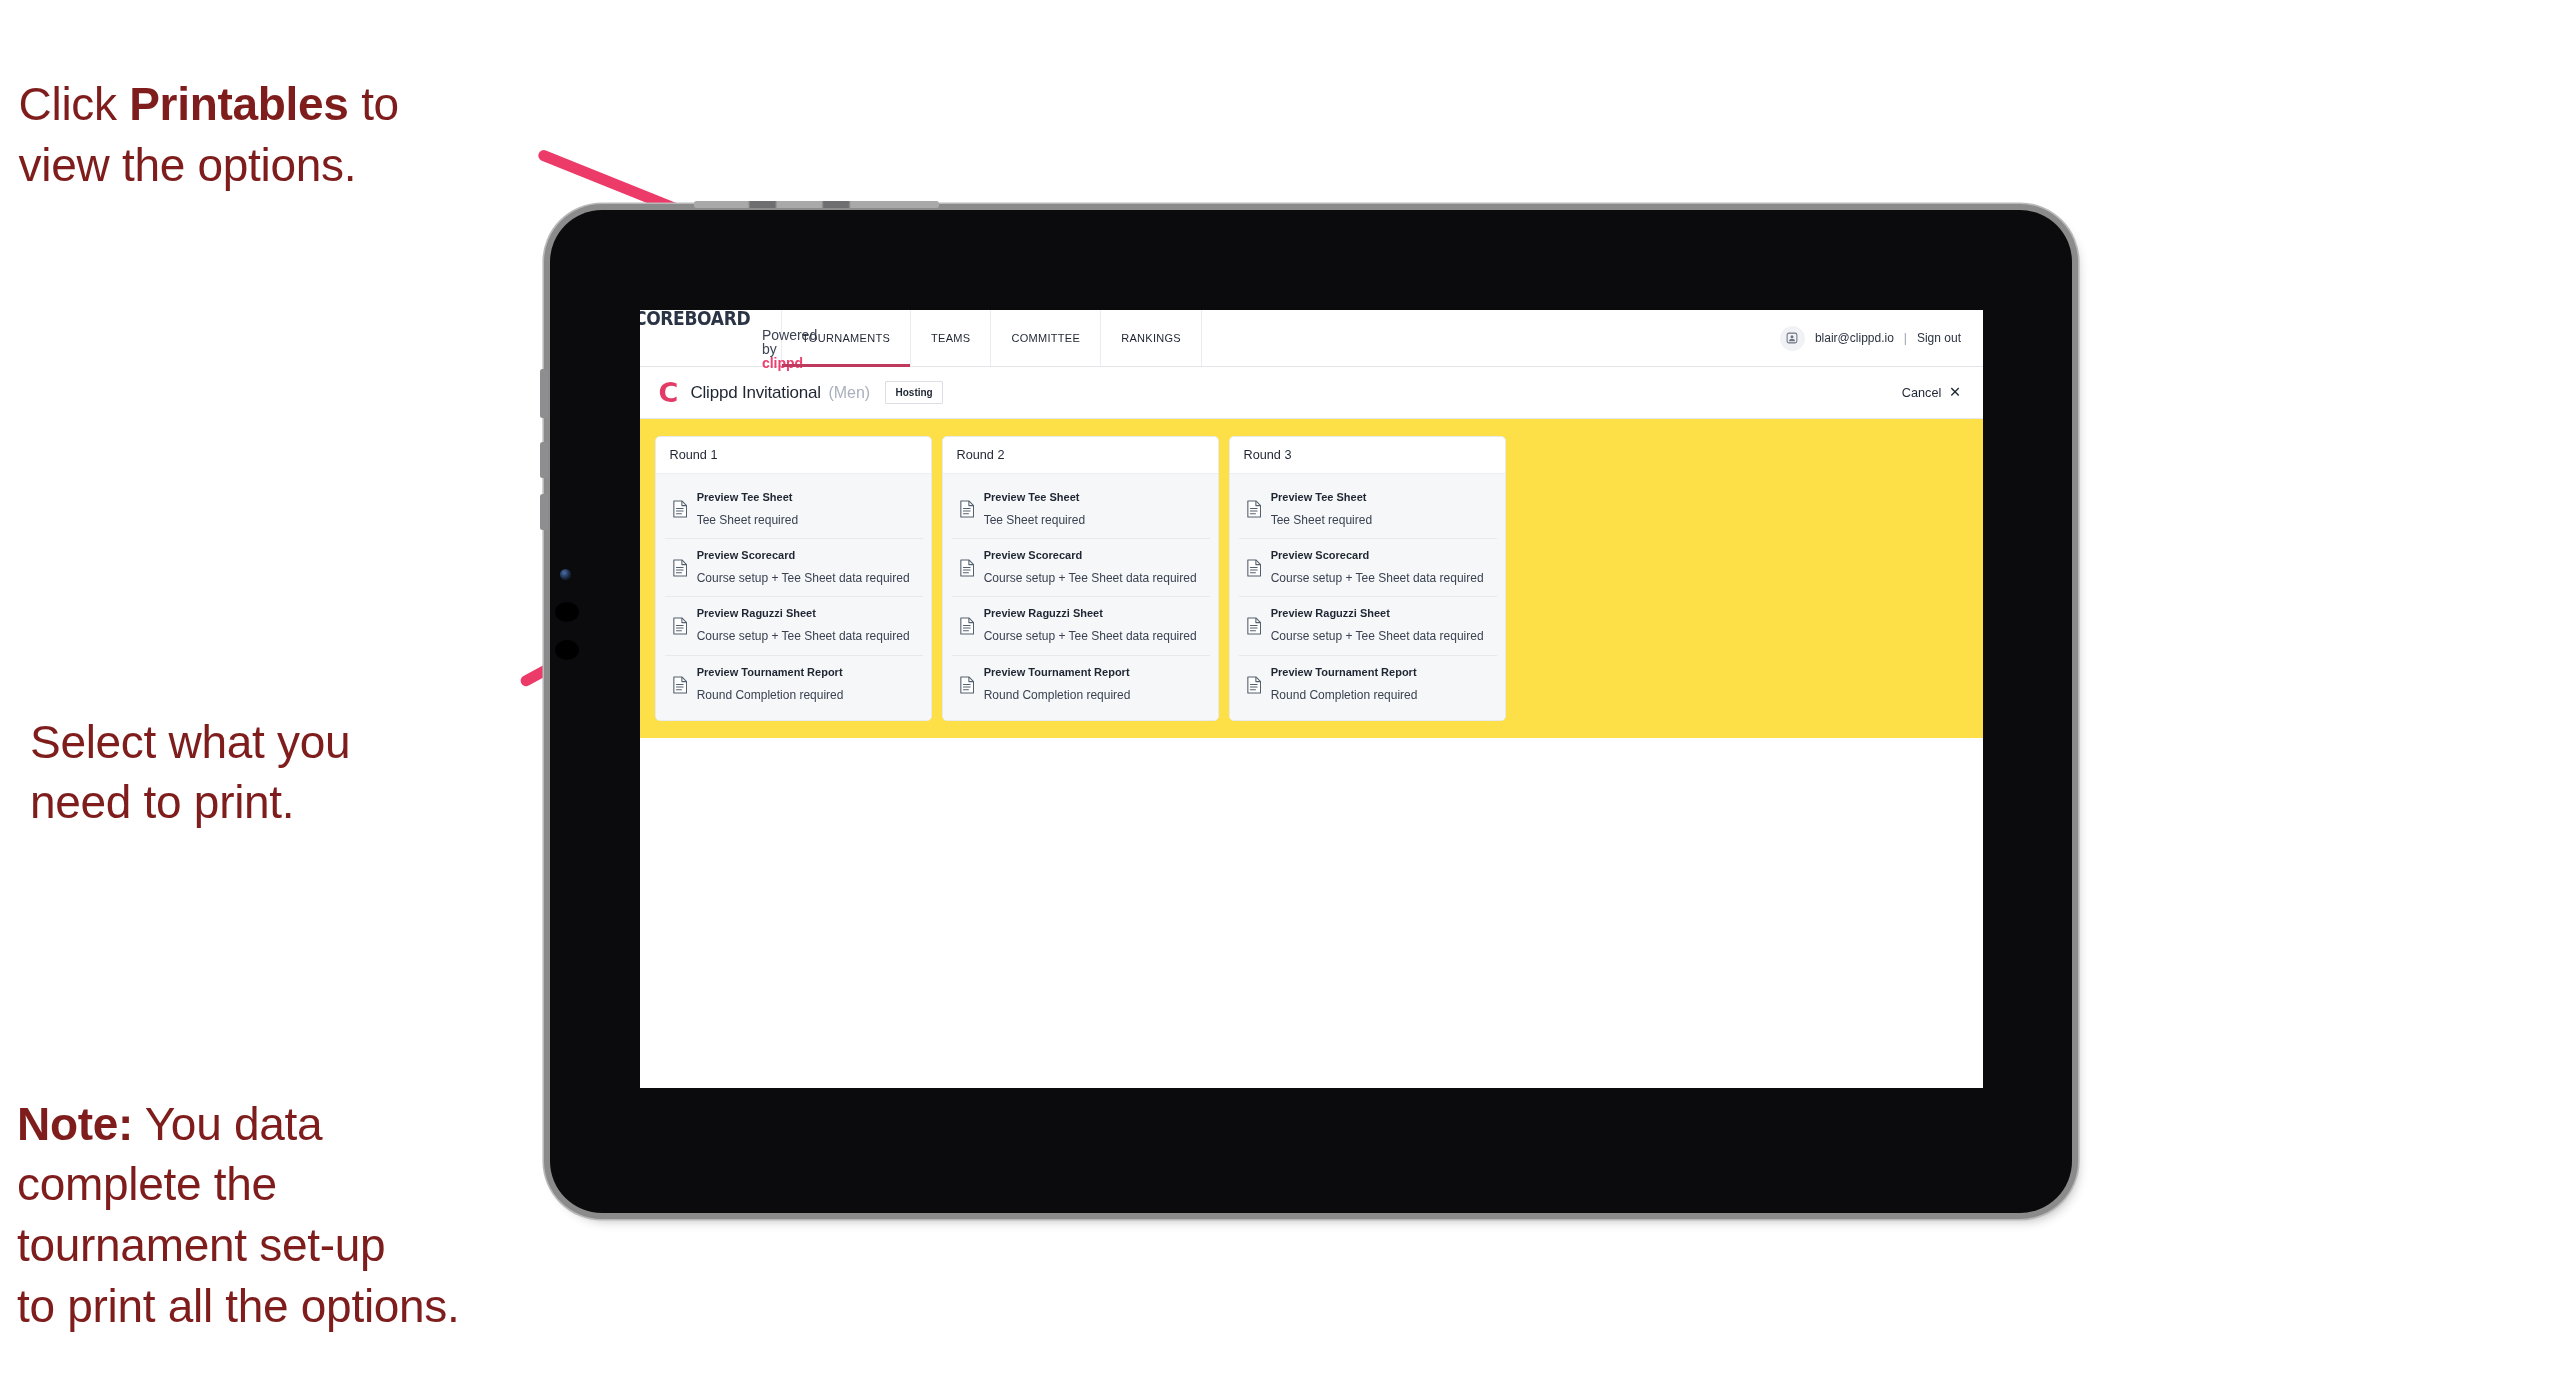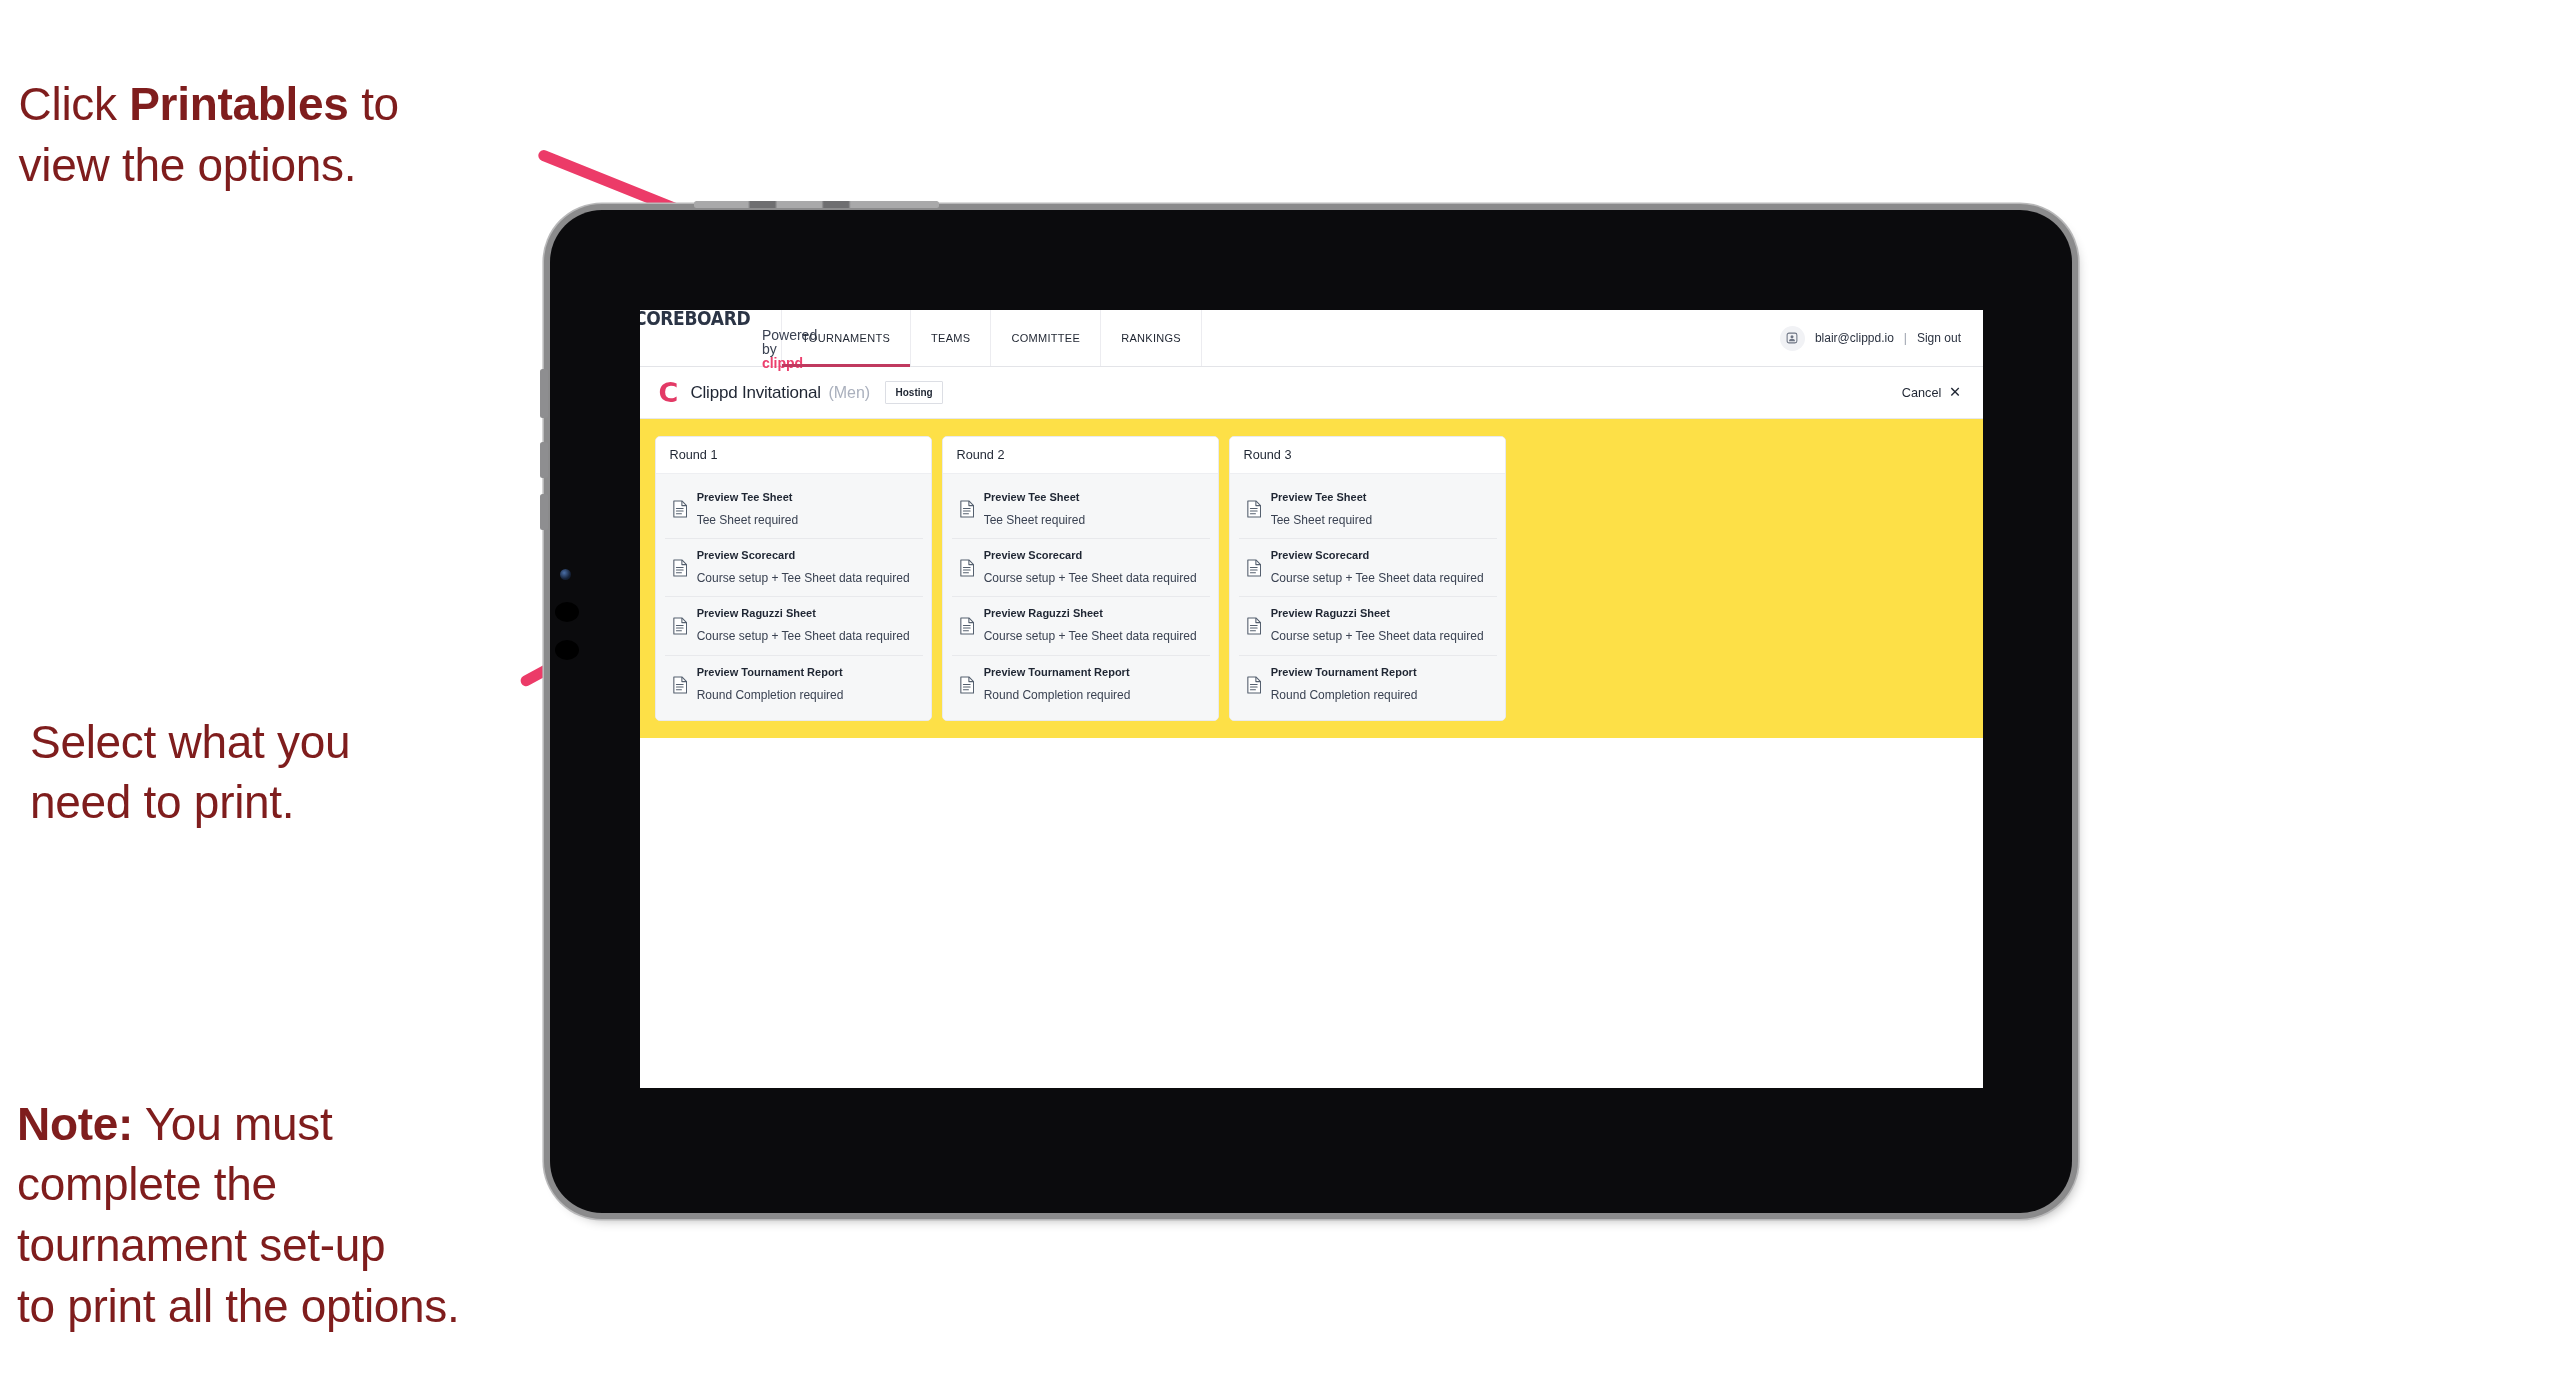--- a/index.html
+++ b/index.html
@@ -321,21 +321,21 @@
   <span>Click </span><b>Printables</b><span> to
 view the options.</span>
 </div>
 
 <div class="annot" id="annot-2">
   <span>Select what you
  need to print.</span>
 </div>
 
 <div class="annot" id="annot-3">
-  <b>Note:</b><span> You must
+  <b>Note:</b><span> You data
 complete the
 tournament set-up
 to print all the options.</span>
 </div>
 
 <svg class="arrow-svg" id="arrow-top" viewBox="0 0 3046 1639">
 
   <g>
     <line x1="643" y1="184" x2="1250" y2="428" stroke="#ec3b68" stroke-width="13" stroke-linecap="round"></line>
     <polygon points="1296,461 1212,432 1253,408 1249,369" fill="#ec3b68"></polygon>

